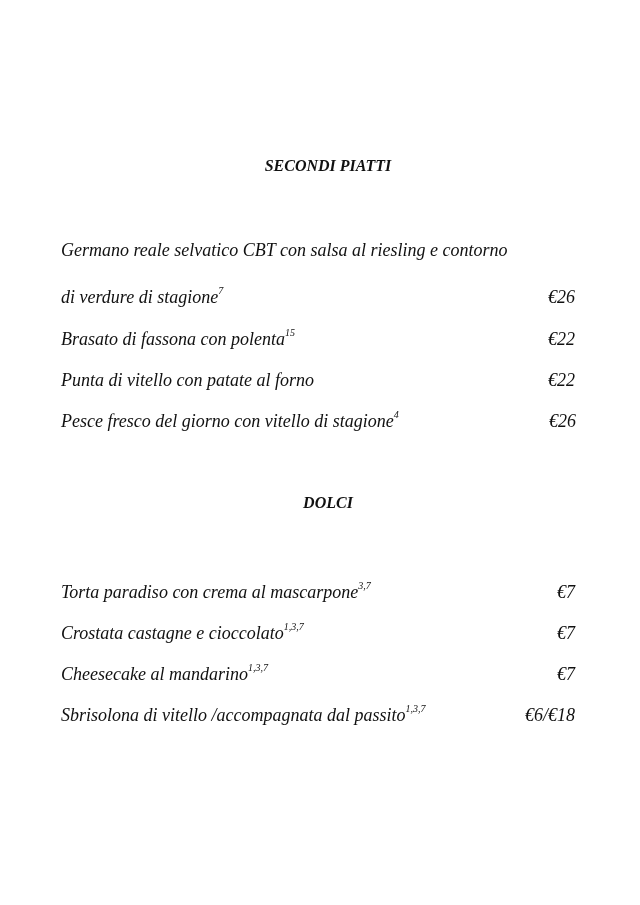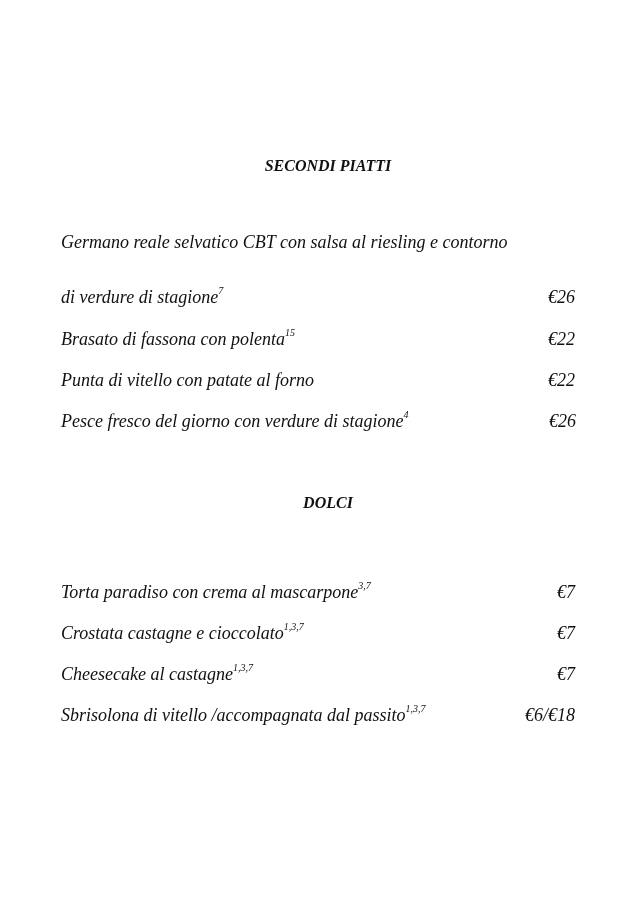--- a/index.html
+++ b/index.html
@@ -10,39 +10,39 @@
   .row { position:absolute; left:61px; font-style:italic; font-size:18px; white-space:nowrap; }
   .price { position:absolute; font-style:italic; font-size:18px; white-space:nowrap; text-align:left; }
   sup { font-size:10px; position:relative; top:-2px; vertical-align:super; line-height:0; }
 </style>
 </head>
 <body>
 
 <div>
   <div class="title" style="top:157px">SECONDI PIATTI</div>
 
-  <div class="row" style="top:232px">Germano reale selvatico CBT con salsa al riesling e contorno</div>
+  <div class="row" style="top:240px">Germano reale selvatico CBT con salsa al riesling e contorno</div>
   <div class="row" style="top:287px"><span>di verdure di stagione</span><sup>7</sup></div>
   <div class="price" style="top:287px; right:65px">€26</div>
 
   <div class="row" style="top:329px"><span>Brasato di fassona con polenta</span><sup>15</sup></div>
   <div class="price" style="top:329px; right:65px">€22</div>
 
   <div class="row" style="top:370px"><span>Punta di vitello con patate al forno</span></div>
   <div class="price" style="top:370px; right:65px">€22</div>
 
-  <div class="row" style="top:411px"><span>Pesce fresco del giorno con verdure di stagione</span><sup>4</sup></div>
+  <div class="row" style="top:411px"><span>Pesce fresco del giorno con vitello di stagione</span><sup>4</sup></div>
   <div class="price" style="top:411px; right:64px">€26</div>
 
   <div class="title" style="top:494px">DOLCI</div>
 
   <div class="row" style="top:582px"><span>Torta paradiso con crema al mascarpone</span><sup>3,7</sup></div>
   <div class="price" style="top:582px; right:65px">€7</div>
 
   <div class="row" style="top:623px"><span>Crostata castagne e cioccolato</span><sup>1,3,7</sup></div>
   <div class="price" style="top:623px; right:65px">€7</div>
 
-  <div class="row" style="top:664px"><span>Cheesecake al castagne</span><sup>1,3,7</sup></div>
+  <div class="row" style="top:664px"><span>Cheesecake al mandarino</span><sup>1,3,7</sup></div>
   <div class="price" style="top:664px; right:65px">€7</div>
 
   <div class="row" style="top:705px"><span>Sbrisolona di vitello /accompagnata dal passito</span><sup>1,3,7</sup></div>
   <div class="price" style="top:705px; right:65px">€6/€18</div>
 </div>
 
 </body></html>

